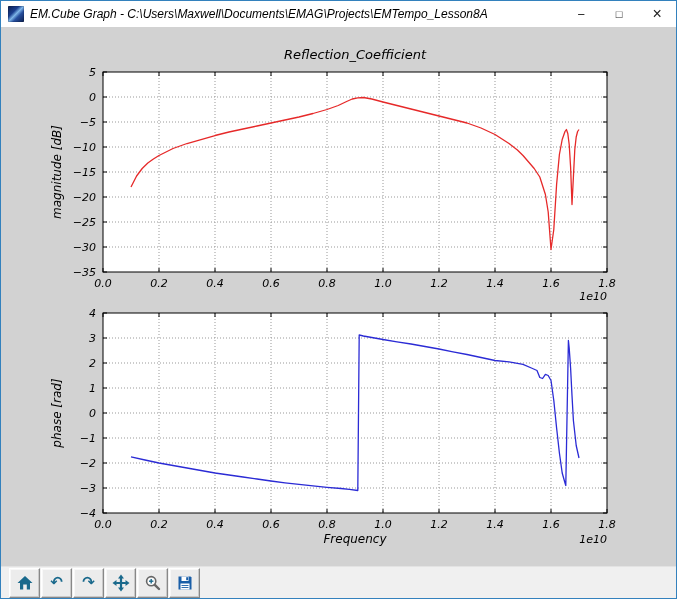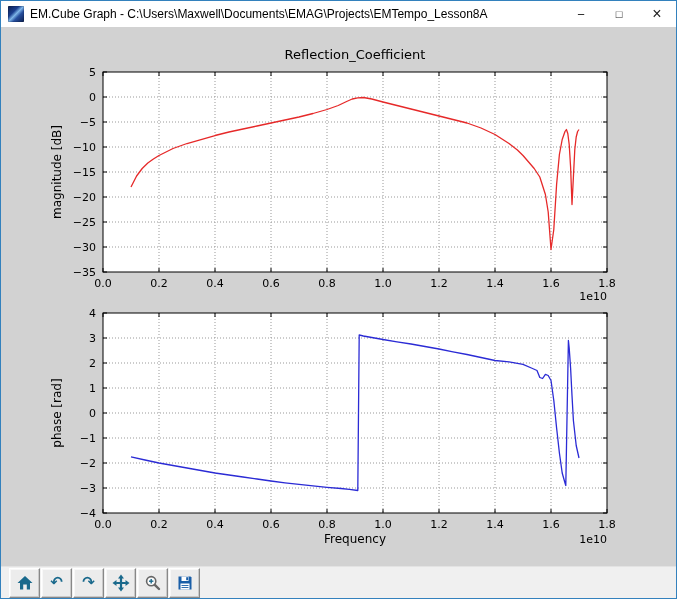--- a/index.html
+++ b/index.html
@@ -1,19 +1,19 @@
 <!DOCTYPE html>
 <html><head>
 <meta charset="utf-8">
 <style>
   html,body{margin:0;padding:0;background:#888;}
   .window{
     position:relative;width:675px;height:597px;margin:0;
     border:1px solid #3381bd;background:#d2d2d2;
-    font-family:"Liberation Sans",sans-serif;overflow:hidden;
+    font-family:"Liberation Sans",sans-serif;overflow:hidden;font-style:italic;
   }
   
   .titlebar{
     position:absolute;top:0;left:0;right:0;height:26px;background:#ffffff;
     display:flex;align-items:center;user-select:none;
   }
   .app-icon{
     width:16px;height:16px;margin:0 6px 0 7px;border-radius:1px;
     background:linear-gradient(135deg,#0b1e4e 0%,#1b3f8f 35%,#7db5e8 50%,#274f9e 65%,#0b1e4e 100%);
     box-shadow:inset 0 0 1px #000;

